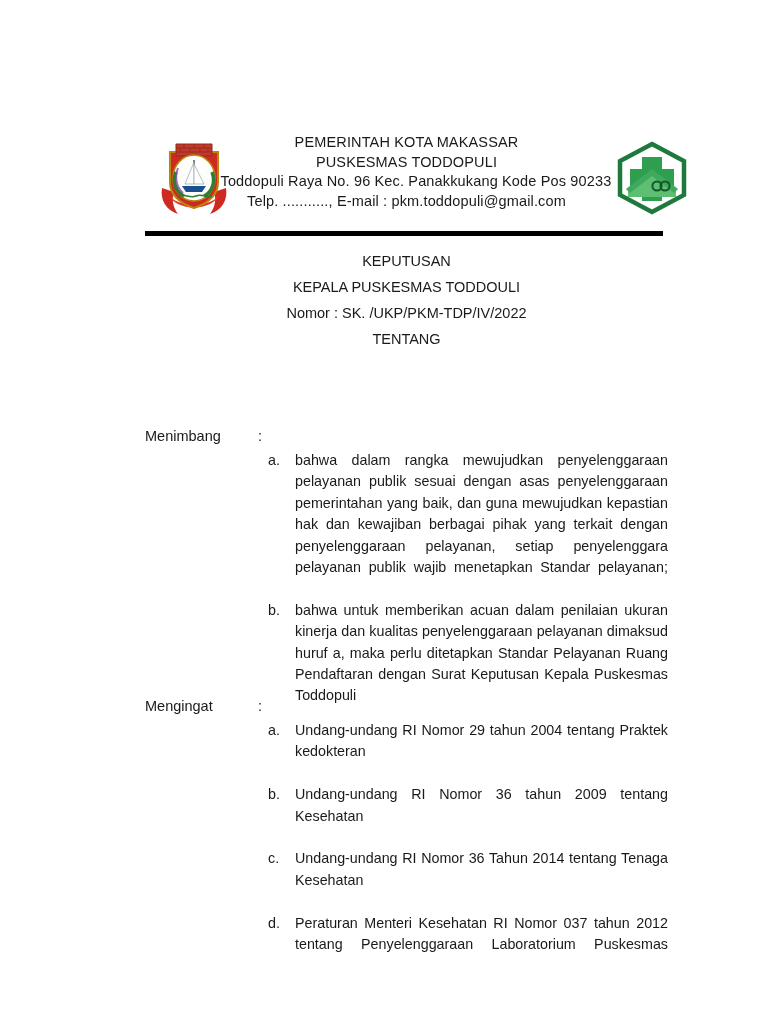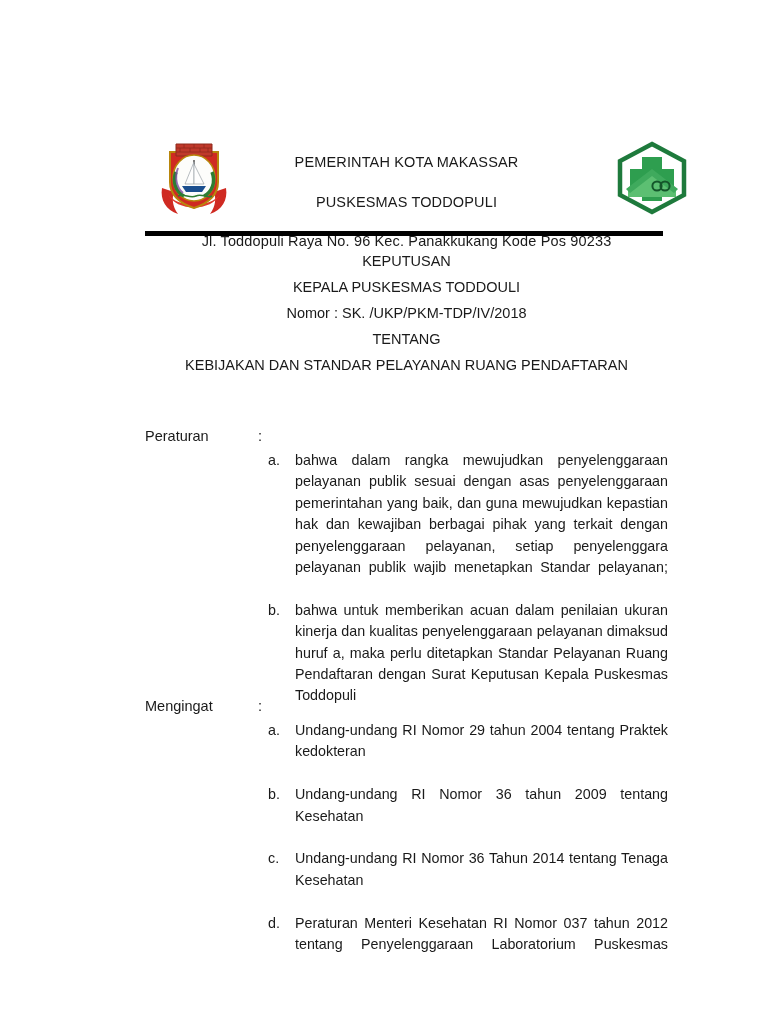--- a/index.html
+++ b/index.html
@@ -36,21 +36,20 @@
     left: 0;
     top: 0;
     width: 523px;
     text-align: center;
     line-height: 19.5px;
   }
   .lh-line {
     font-size: 14.5px;
     letter-spacing: 0.15px;
     white-space: nowrap;
-    margin-top: 20px;
   }
   .lh-line.addr {
     font-size: 14.5px;
   }
 
   
   .emblem-left {
     position: absolute;
     left: 13px;
     top: 5px;
@@ -195,49 +194,49 @@
       <path d="M36 24 L27 46 L36 46 Z" fill="#fefefe" stroke="#9aa0a6" stroke-width="0.7"></path>
       <path d="M36 26 L46 46 L36 46 Z" fill="#fefefe" stroke="#9aa0a6" stroke-width="0.7"></path>
 
       <path d="M20 58 C26 55 32 61 38 58 C44 55 50 61 54 58" stroke="#2e7d32" stroke-width="1.6" fill="none"></path>
     </svg>
 
     <div class="lh-text">
       <div class="lh-line">PEMERINTAH KOTA MAKASSAR</div>
       <div class="lh-line">PUSKESMAS TODDOPULI</div>
       <div class="lh-line addr">Jl. Toddopuli Raya No. 96 Kec. Panakkukang Kode Pos 90233</div>
+      <div class="lh-line addr">Telp. ..........., E-mail : pkm.toddopuli@gmail.com</div>
     </div>
 
     <svg class="emblem-right" viewBox="0 0 80 74">
       <polygon points="40,3 72,20 72,54 40,71 8,54 8,20" fill="#ffffff" stroke="#1e7a3c" stroke-width="4.5"></polygon>
 
       <path d="M30 16 L50 16 L50 28 L62 28 L62 46 L50 46 L50 60 L30 60 L30 46 L18 46 L18 28 L30 28 Z" fill="#2e9e4f"></path>
 
       <path d="M40 30 L64 48 L64 56 L40 56 L16 56 L16 48 Z" fill="#5cbf72"></path>
       <path d="M40 28 L66 48 L62 52 L40 35 L18 52 L14 48 Z" fill="#3faa5d"></path>
 
       <circle cx="45" cy="45" r="4.6" fill="none" stroke="#14562b" stroke-width="2"></circle>
       <circle cx="53" cy="45" r="4.6" fill="none" stroke="#14562b" stroke-width="2"></circle>
     </svg>
   </div>
 
   <div class="rule"></div>
 
   <div class="title-block">
     <div class="title-line">KEPUTUSAN</div>
     <div class="title-line">KEPALA PUSKESMAS TODDOULI</div>
-    <div class="title-line">Nomor :  SK. /UKP/PKM-TDP/IV/2018</div>
+    <div class="title-line">Nomor :  SK. /UKP/PKM-TDP/IV/2022</div>
     <div class="title-line">TENTANG</div>
-    <div class="subject-line">KEBIJAKAN DAN STANDAR PELAYANAN RUANG PENDAFTARAN</div>
   </div>
 
 
   <div class="clause" id="clause-menimbang">
     <div class="clause-head">
-      <span class="clause-label">Peraturan</span>
+      <span class="clause-label">Menimbang</span>
       <span class="clause-colon">:</span>
     </div>
     <div class="clause-list">
       <div class="item">
         <span class="marker">a.</span>
         <span class="body">bahwa dalam rangka mewujudkan penyelenggaraan pelayanan publik sesuai dengan asas penyelenggaraan pemerintahan yang baik, dan guna mewujudkan kepastian hak dan kewajiban berbagai pihak yang terkait dengan penyelenggaraan pelayanan, setiap penyelenggara pelayanan publik wajib menetapkan Standar pelayanan;</span>
       </div>
       <div class="item">
         <span class="marker">b.</span>
         <span class="body">bahwa untuk memberikan acuan dalam penilaian ukuran kinerja dan kualitas penyelenggaraan pelayanan dimaksud huruf a, maka perlu ditetapkan Standar  Pelayanan Ruang Pendaftaran dengan Surat Keputusan Kepala Puskesmas Toddopuli</span>

